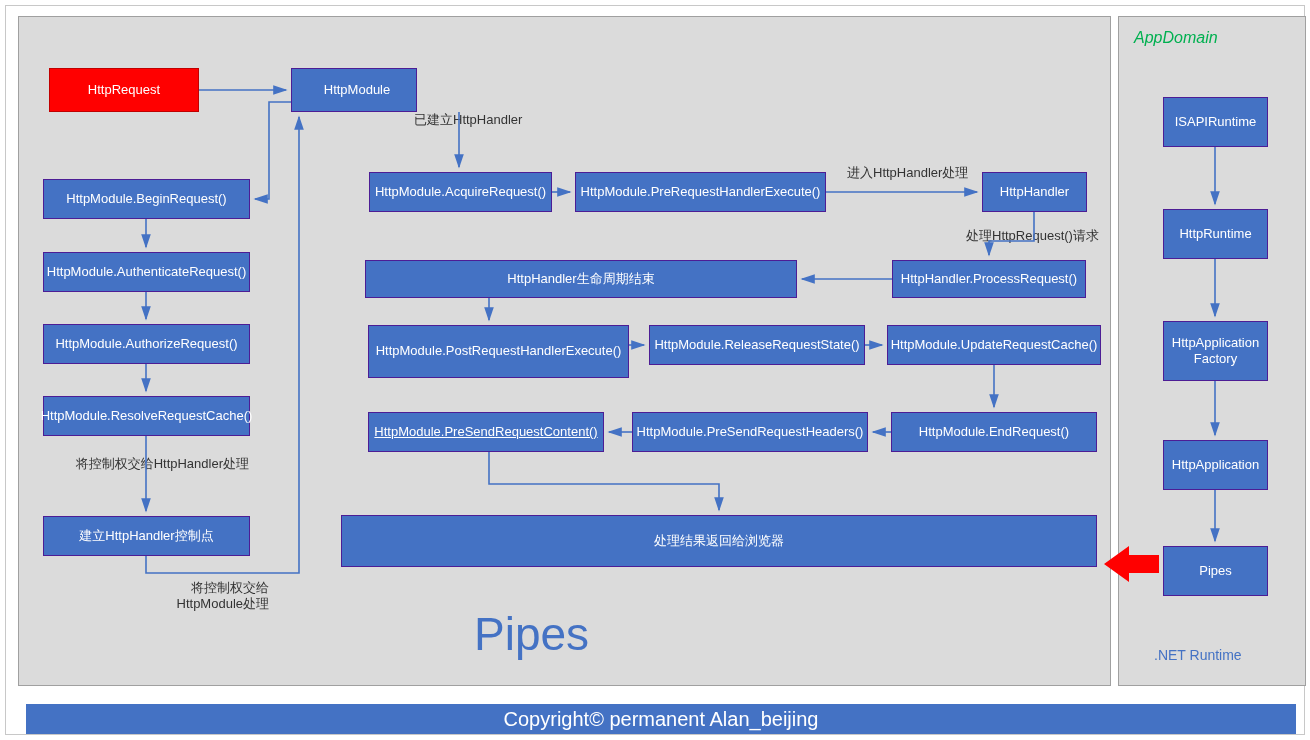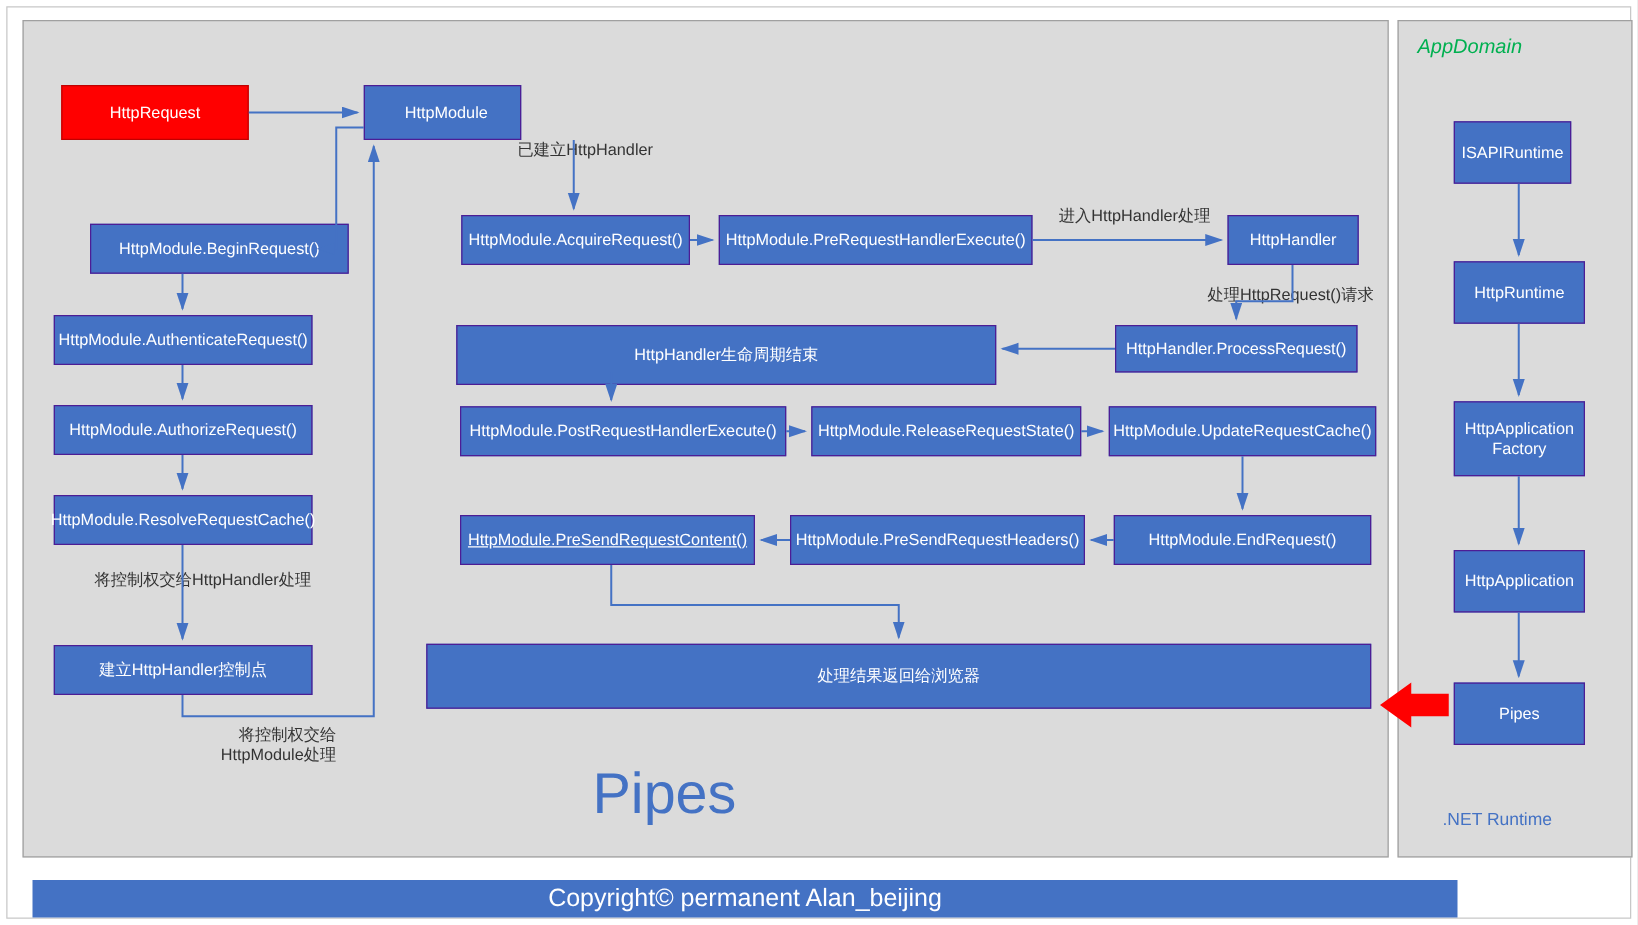--- a/index.html
+++ b/index.html
@@ -64,21 +64,21 @@
   }
   .label-text {
     position: absolute;
     color: #333;
     font-size: 13px;
     text-align: right;
   }
   .footer-bar {
     position: absolute;
     left: 20px; top: 698px;
-    width: 1140px; height: 30px;
+    width: 1270px; height: 30px;
     background: #4472c4;
     color: #fff;
     display: flex;
     align-items: center;
     justify-content: center;
     font-size: 20px;
     font-family: Arial, sans-serif;
   }
   svg.arrows {
     position: absolute;
@@ -96,21 +96,21 @@
 
   <div class="left-panel">
 
     <div class="box red" style="left:30px; top:51px; width:150px; height:44px;">
       <span>HttpRequest</span>
     </div>
     <div class="box" style="left:272px; top:51px; width:126px; height:44px;padding-left:12px;">
       <span>HttpModule</span>
     </div>
 
-    <div class="box" style="left:24px; top:162px; width:207px; height:40px;margin-left:29px;">
+    <div class="box" style="left:24px; top:162px; width:207px; height:40px;">
       <span>HttpModule.BeginRequest()</span>
     </div>
     <div class="box" style="left:24px; top:235px; width:207px; height:40px;">
       <span>HttpModule.AuthenticateRequest()</span>
     </div>
     <div class="box" style="left:24px; top:307px; width:207px; height:40px;">
       <span>HttpModule.AuthorizeRequest()</span>
     </div>
     <div class="box" style="left:24px; top:379px; width:207px; height:40px;">
       <span>HttpModule.ResolveRequestCache()</span>
@@ -122,28 +122,28 @@
     <div class="box" style="left:350px; top:155px; width:183px; height:40px;">
       <span>HttpModule.AcquireRequest()</span>
     </div>
     <div class="box" style="left:556px; top:155px; width:251px; height:40px;">
       <span>HttpModule.PreRequestHandlerExecute()</span>
     </div>
     <div class="box" style="left:963px; top:155px; width:105px; height:40px;">
       <span>HttpHandler</span>
     </div>
 
-    <div class="box" style="left:346px; top:243px; width:432px; height:48px;">
+    <div class="box" style="left:346px; top:243px; width:432px; height:38px;">
       <span>HttpHandler生命周期结束</span>
     </div>
     <div class="box" style="left:873px; top:243px; width:194px; height:38px;">
       <span>HttpHandler.ProcessRequest()</span>
     </div>
 
-    <div class="box" style="left:349px; top:308px; width:261px; height:40px;">
+    <div class="box" style="left:349px; top:308px; width:261px; height:53px;">
       <span>HttpModule.PostRequestHandlerExecute()</span>
     </div>
     <div class="box" style="left:630px; top:308px; width:216px; height:40px;">
       <span>HttpModule.ReleaseRequestState()</span>
     </div>
     <div class="box" style="left:868px; top:308px; width:214px; height:40px;">
       <span>HttpModule.UpdateRequestCache()</span>
     </div>
 
     <div class="box" style="left:872px; top:395px; width:206px; height:40px;">
@@ -211,21 +211,21 @@
         <path d="M 127 539 L 127 556 L 280 556 L 280 100"></path>
 
         <path d="M 272 85 L 250 85 L 250 182 L 236 182"></path>
       </g>
     </svg>
   </div>
 
   <div class="right-panel">
     <div class="app-domain-title" style="left:15px; top:12px;font-style:italic;">AppDomain</div>
 
-    <div class="box" style="left:44px; top:80px; width:94px; height:50px;align-items:center;">
+    <div class="box" style="left:44px; top:80px; width:105px; height:50px;align-items:center;">
       <span>ISAPIRuntime</span>
     </div>
     <div class="box" style="left:44px; top:192px; width:105px; height:50px;">
       <span>HttpRuntime</span>
     </div>
     <div class="box" style="left:44px; top:304px; width:105px; height:60px; flex-direction:column;">
       <span>HttpApplication</span>
       <span>Factory</span>
     </div>
     <div class="box" style="left:44px; top:423px; width:105px; height:50px;">

